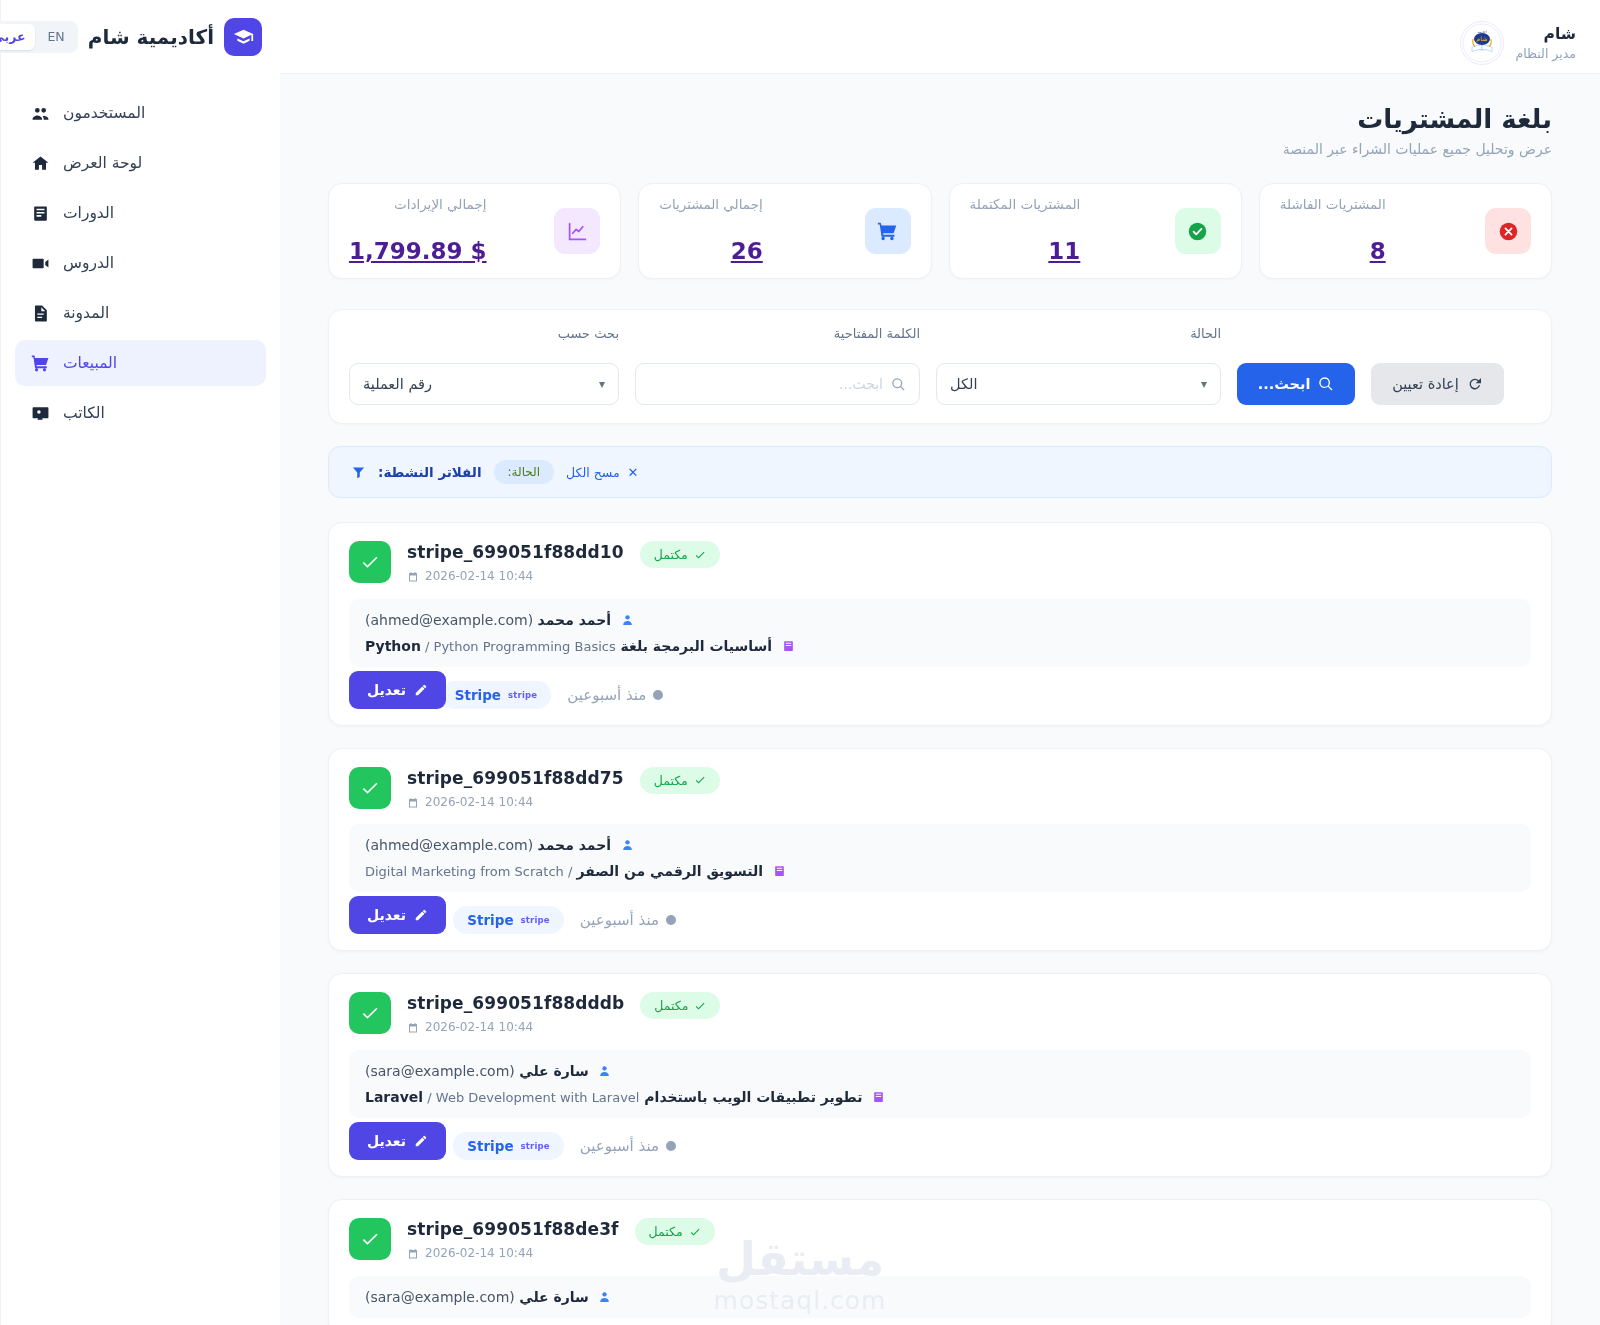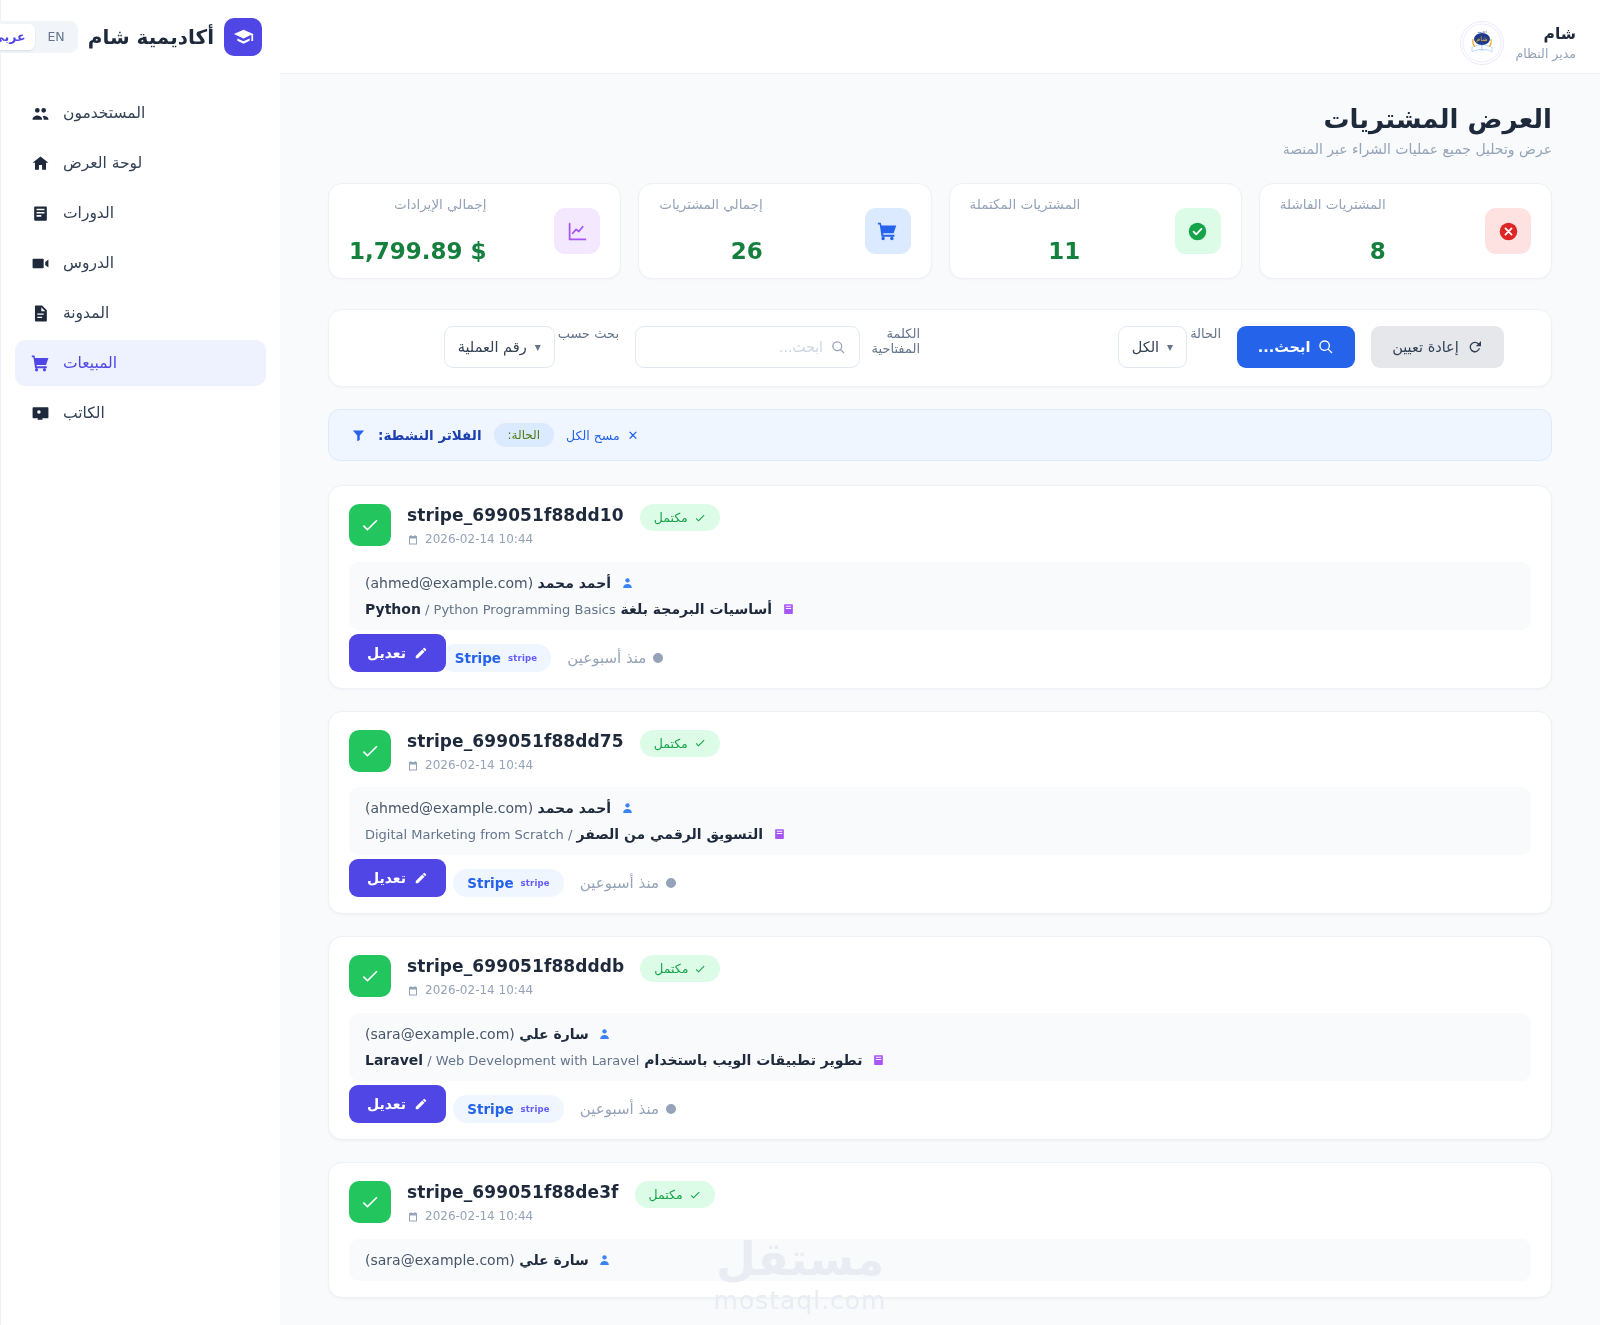--- a/index.html
+++ b/index.html
@@ -85,35 +85,35 @@
   
   .stats { display: flex; flex-direction: row; gap: 17px; margin-bottom: 30px; }
   .stat {
     flex: 1; background: #fff; border: 1px solid #eef1f6; border-radius: 14px;
     height: 96px; padding: 0 20px;
     display: flex; flex-direction: row-reverse; align-items: center; justify-content: space-between;
     box-shadow: 0 1px 2px rgba(15,23,42,.03);
   }
   .stat-txt { text-align: right; line-height: 1.25; }
   .stat-label { font-size: 13.5px; color: #94a3b8; }
-  .stat-value { font-size: 23px; font-weight: 700; color: #15803d; margin-top: 24px; }
+  .stat-value { font-size: 23px; font-weight: 700; color: #4c1d95; margin-top: 24px; text-decoration: underline; }
   .stat-ico {
     width: 46px; height: 46px; border-radius: 11px;
     display: flex; align-items: center; justify-content: center; flex: 0 0 auto;
   }
   .stat-ico svg { width: 21px; height: 21px; }
 
   
   .search-panel {
     background: #fff; border: 1px solid #eef1f6; border-radius: 14px;
     padding: 16px 20px 18px 20px; margin-bottom: 22px;
     display: flex; flex-direction: row-reverse; align-items: flex-end; gap: 16px;
     box-shadow: 0 1px 2px rgba(15,23,42,.03);
   }
-  .field { display: flex; flex-direction: row; gap: 3px; }
+  .field { display: flex; flex-direction: column; gap: 22px; }
   .field-label { font-size: 13px; color: #64748b; text-align: right; }
   .ctl {
     height: 42px; border: 1px solid #e2e8f0; border-radius: 9px; background: #fff;
     display: flex; flex-direction: row-reverse; align-items: center; padding: 0 13px; gap: 8px;
   }
   .ctl.select { justify-content: space-between; }
   .ctl .val { font-size: 14.5px; color: #334155; }
   .ctl .chev { color: #64748b; font-size: 12px; line-height: 1; }
   .ctl input {
     border: none; outline: none; background: transparent; flex: 1;
@@ -324,21 +324,21 @@
         <div class="user-meta">
           <div class="user-name">شام</div>
           <div class="user-role">مدير النظام</div>
         </div>
       </div>
     </header>
 
     <div class="content">
 
       <div class="page-head">
-        <div class="page-title">العرض المشتريات</div>
+        <div class="page-title">بلغة المشتريات</div>
         <div class="page-sub">عرض وتحليل جميع عمليات الشراء عبر المنصة</div>
       </div>
 
       <div class="stats">
         <div class="stat">
           <div class="stat-txt">
             <div class="stat-label">المشتريات الفاشلة</div>
             <div class="stat-value">8</div>
           </div>
           <div class="stat-ico" style="background:#fee2e2">

